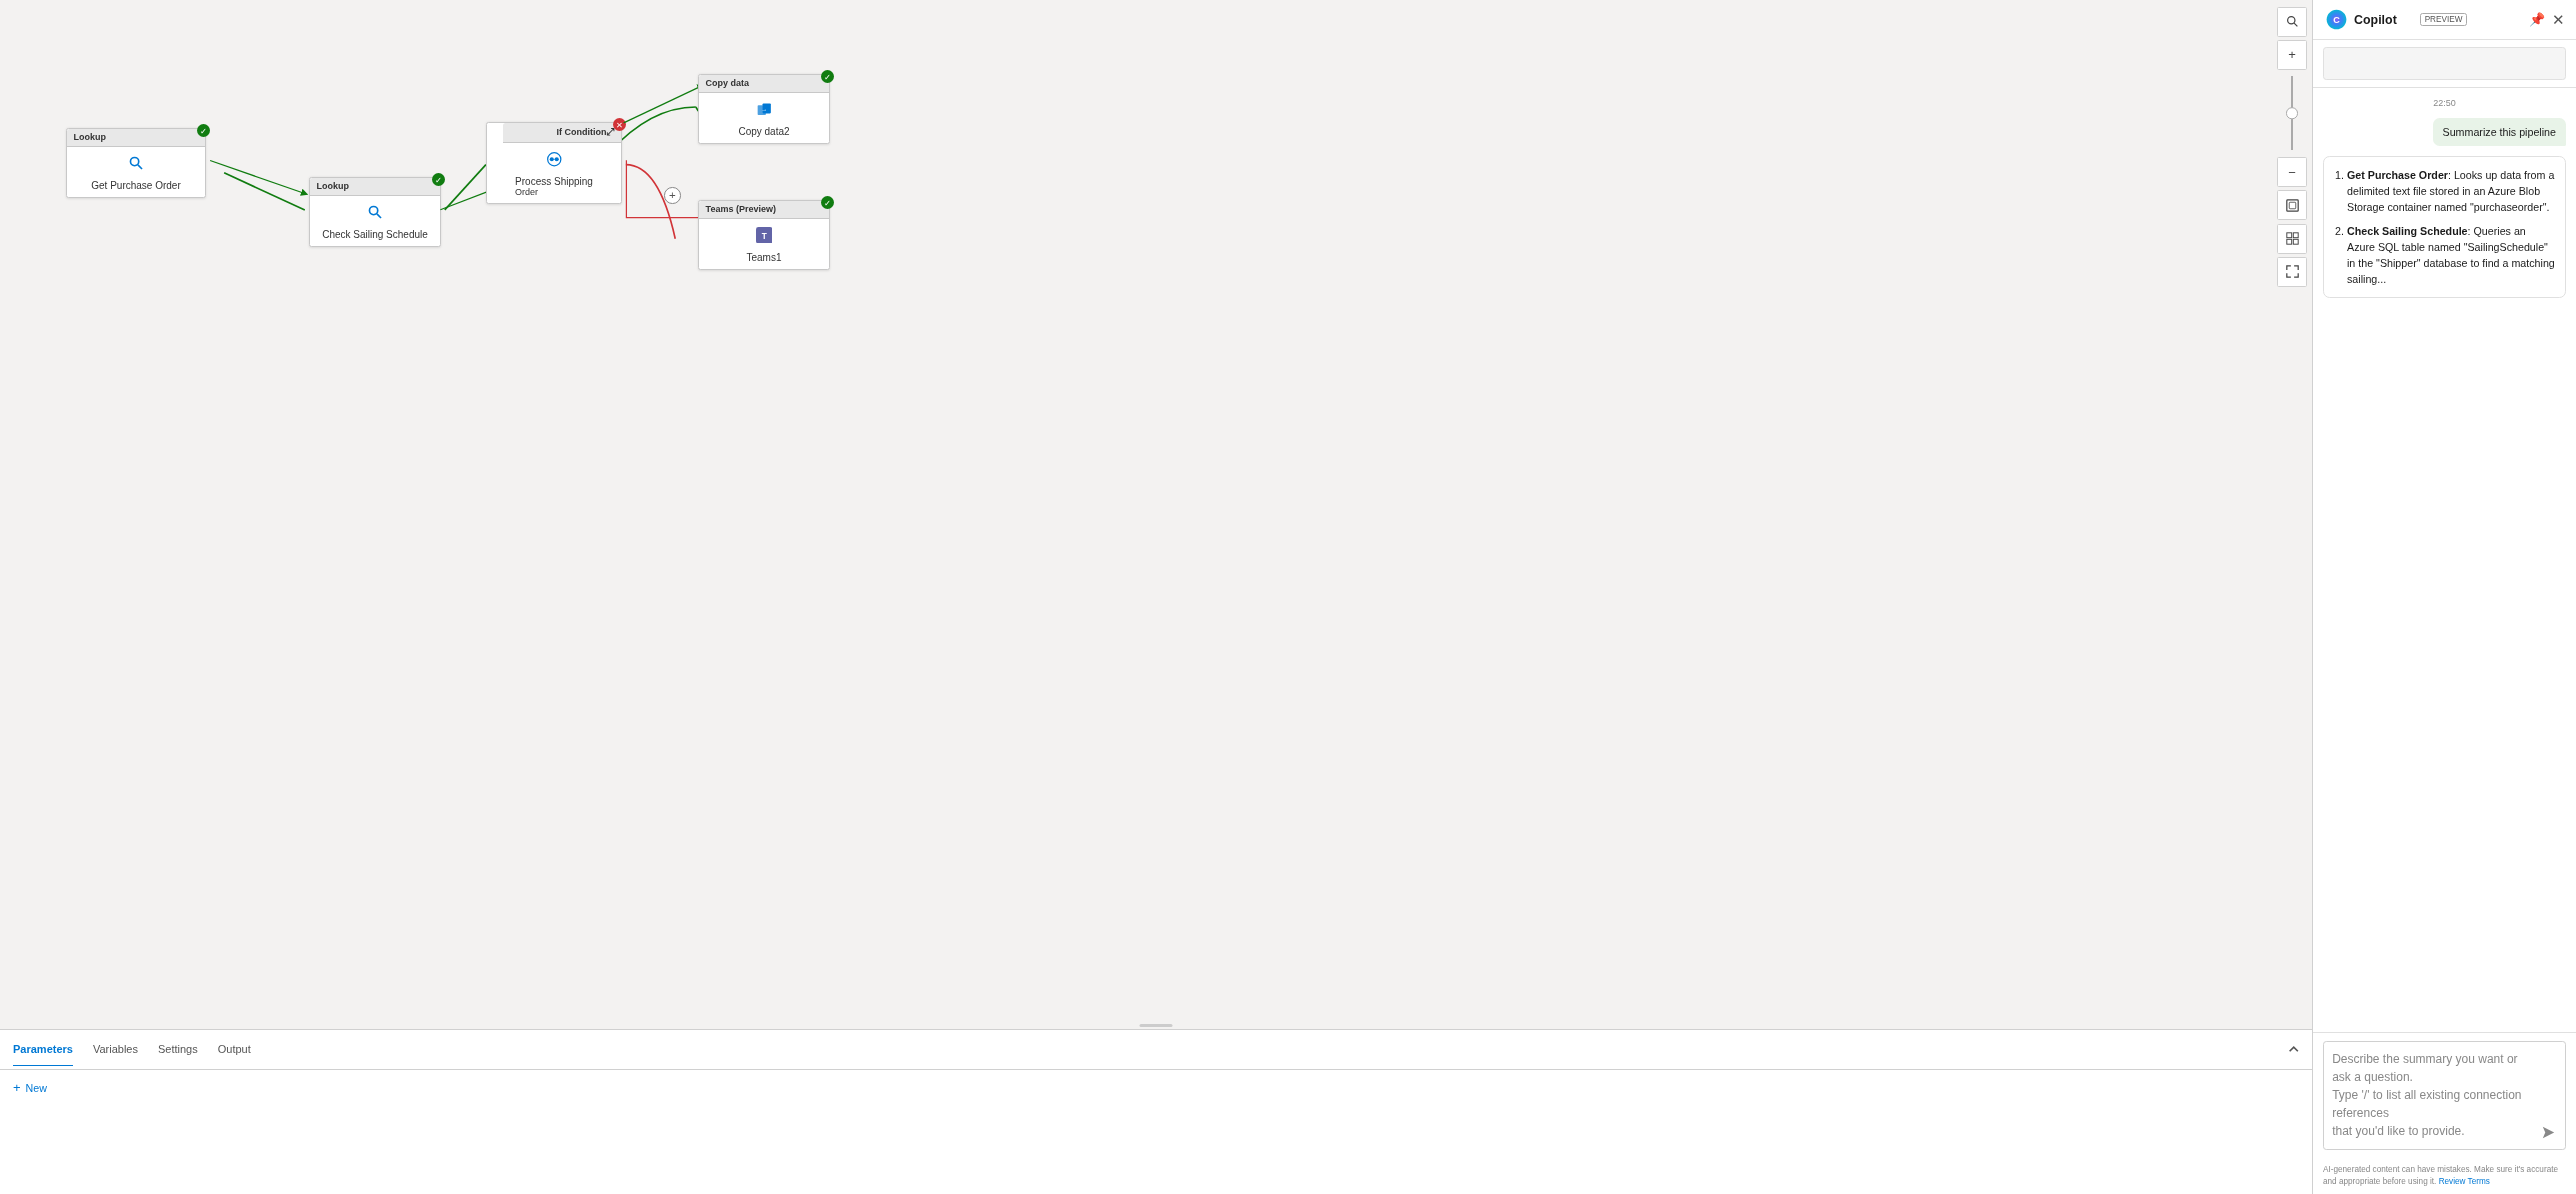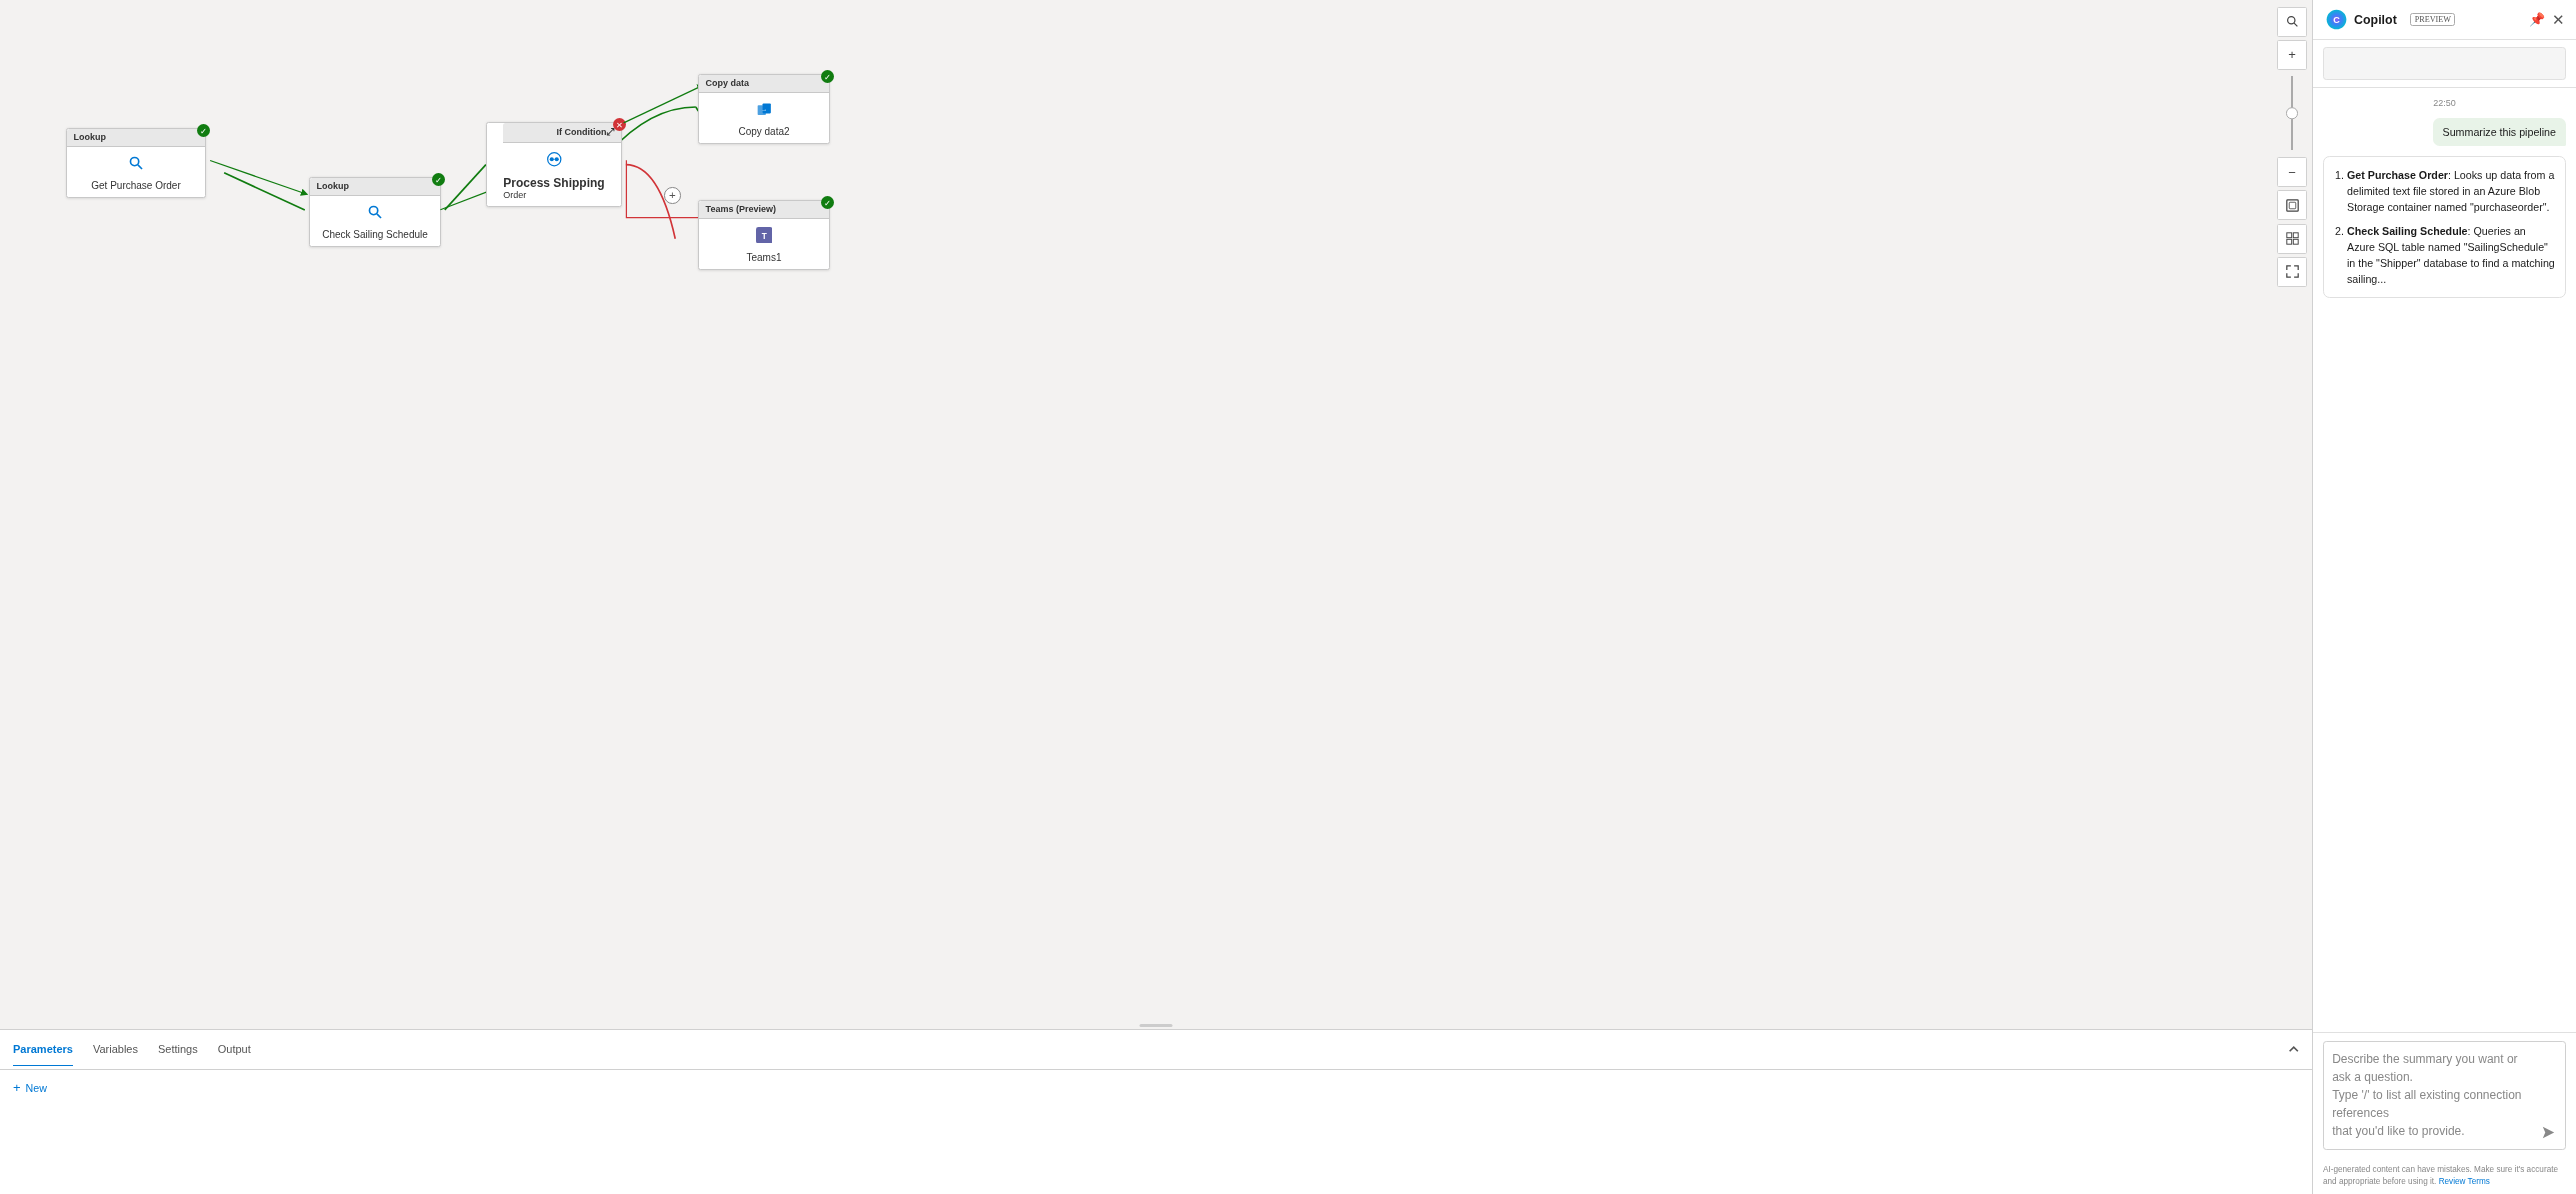--- a/index.html
+++ b/index.html
@@ -214,22 +214,21 @@
       font-weight: 600;
       color: #1a1a1a;
     }
 
     .copilot-preview-badge {
       font-size: 8.2px;
       color: #555;
       border: 0.8px solid #aaa;
       border-radius: 2.5px;
       padding: 0.8px 3.3px;
-      margin-left: 7px;
-      font-family: Liberation Serif, serif;
+      margin-left: 17px;
     }
 
     .copilot-header-actions {
       margin-left: auto;
       display: flex;
       gap: 6.6px;
       color: #555;
     }
 
     .copilot-header-actions span {
@@ -418,21 +417,21 @@
         <div class="node-body">
           <div class="node-icon">
             <svg width="16.5" height="16.5" viewBox="0 0 20 20">
               <circle cx="10" cy="10" r="8" fill="none" stroke="#0078d4" stroke-width="1.5"></circle>
               <circle cx="7" cy="10" r="2.5" fill="#0078d4"></circle>
               <circle cx="13" cy="10" r="2.5" fill="#0078d4"></circle>
               <line x1="9.5" y1="10" x2="10.5" y2="10" stroke="#0078d4" stroke-width="1"></line>
             </svg>
           </div>
           <div>
-            <div style="font-size:12px; color:#333; font-weight:700;">Process Shipping</div>
+            <div style="font-size:10px; color:#333; font-weight:400;">Process Shipping</div>
             <div style="font-size:9px; color:#333; font-weight:500;">Order</div>
           </div>
         </div>
         <div class="node-cross">✕</div>
       </div>
 
       <svg style="position:absolute; left:619px; top:78px; width:91px; height:49px;" viewBox="0 0 110 60" width="91" height="49">
         <defs>
             <marker id="arr3" markerWidth="6" markerHeight="6" refX="3" refY="3" orient="auto">
               <path d="M0,0 L6,3 L0,6 Z" fill="#107c10"></path>

